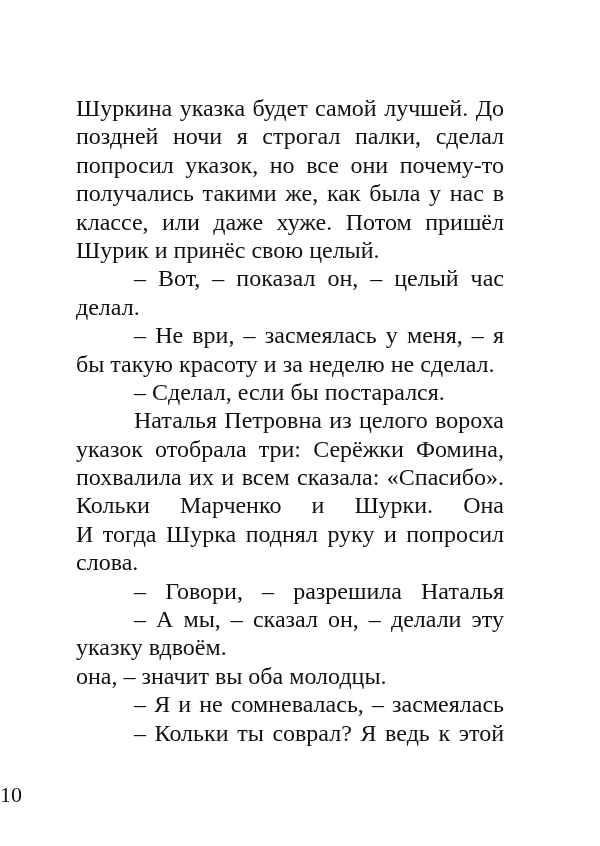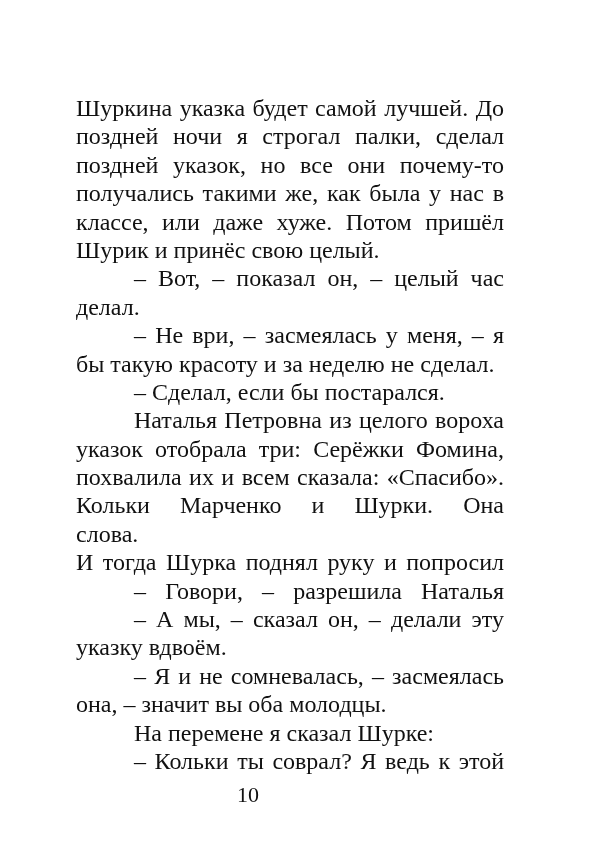--- a/index.html
+++ b/index.html
@@ -43,50 +43,48 @@
       font-family: Liberation Serif, serif;
     }
     .line.last {
       text-align-last: left;
     }
     .page-number {
       position: absolute;
       left: 0;
       width: 496px;
       top: 782px;
-      text-align: center;
       font-size: 22px;
       line-height: 26px;
       font-family: Liberation Serif, serif;
     }
   </style>
 </head>
 <body>
 
 <div class="page">
   <div class="text-block">
     <span class="line">Шуркина указка будет самой лучшей. До</span>
     <span class="line">поздней ночи я строгал палки, сделал</span>
-    <span class="line">поздней указок, но все они почему-то</span>
+    <span class="line">попросил указок, но все они почему-то</span>
     <span class="line">получались такими же, как была у нас в</span>
     <span class="line">классе, или даже хуже. Потом пришёл</span>
     <span class="line last">Шурик и принёс свою целый.</span>
     <span class="line indent">– Вот, – показал он, – целый час</span>
     <span class="line last">делал.</span>
     <span class="line indent">– Не ври, – засмеялась у меня, – я</span>
     <span class="line last">бы такую красоту и за неделю не сделал.</span>
     <span class="line indent last">– Сделал, если бы постарался.</span>
     <span class="line indent">Наталья Петровна из целого вороха</span>
     <span class="line">указок отобрала три: Серёжки Фомина,</span>
     <span class="line">похвалила их и всем сказала: «Спасибо».</span>
     <span class="line">Кольки Марченко и Шурки. Она</span>
+    <span class="line">И тогда Шурка поднял руку и попросил</span>
     <span class="line last">слова.</span>
-    <span class="line">И тогда Шурка поднял руку и попросил</span>
     <span class="line indent">– Говори, – разрешила Наталья</span>
     <span class="line indent">– А мы, – сказал он, – делали эту</span>
     <span class="line last">указку вдвоём.</span>
+    <span class="line last">она, – значит вы оба молодцы.</span>
     <span class="line indent">– Я и не сомневалась, – засмеялась</span>
-    <span class="line last">она, – значит вы оба молодцы.</span>
-    <span class="line indent last">На перемене я сказал Шурке:</span>
     <span class="line indent">– Кольки ты соврал? Я ведь к этой</span>
   </div>
   <div class="page-number">10</div>
 </div>
 
 </body></html>

